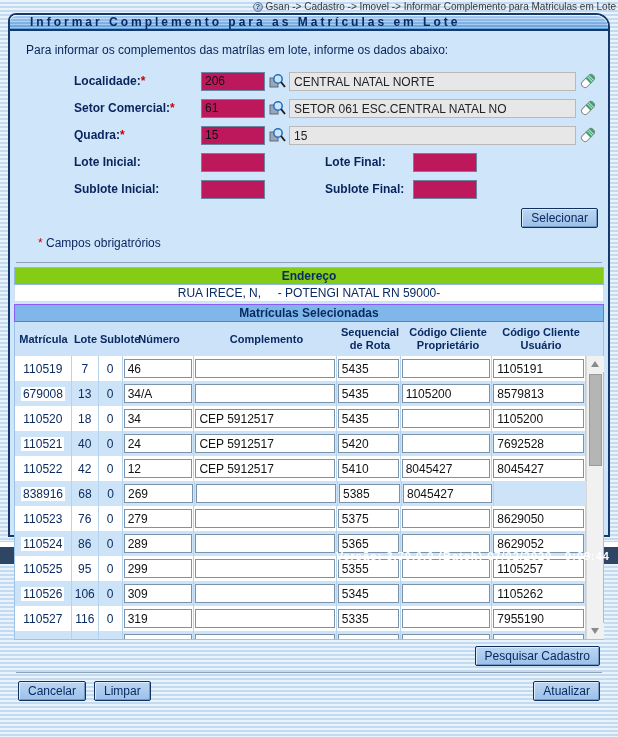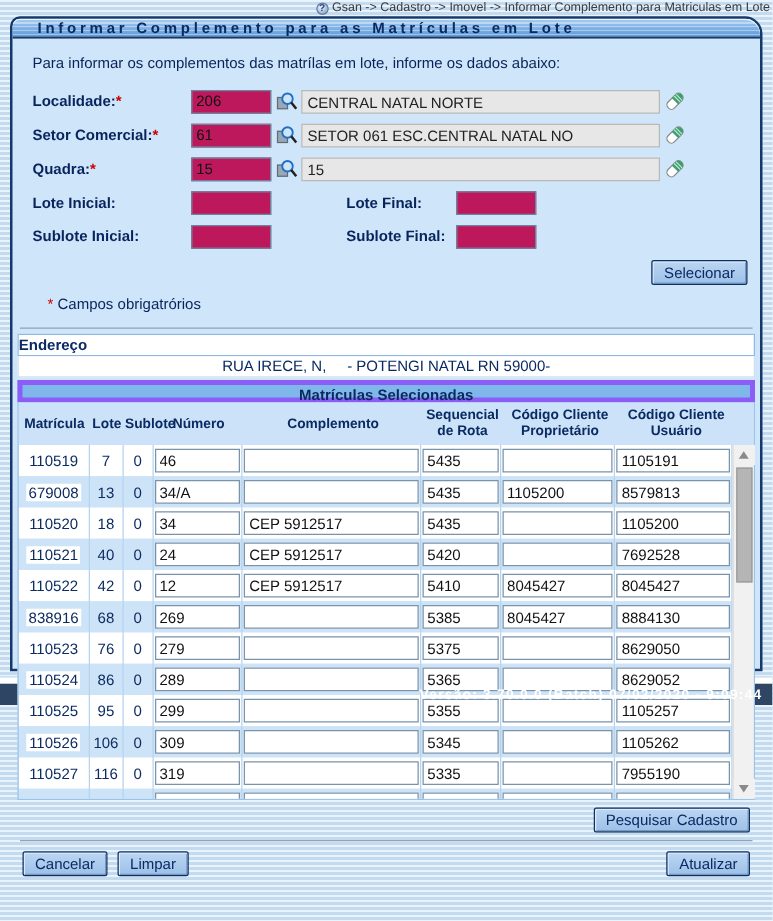--- a/index.html
+++ b/index.html
@@ -32,21 +32,21 @@
     display:flex; align-items:center; padding-left:20px;
     font-weight:bold; letter-spacing:3px; font-size:12px; color:#0a2a63;
     box-shadow:inset 0 1px 0 #eaf3fc;
   }
   .content { flex:1; padding:2px 4px; display:flex; flex-direction:column; }
 
   .intro { margin:10px 0 14px 12px; color:#09235a; }
 
   
   .frow { display:flex; align-items:center; margin:0 0 7px 12px; height:20px; }
-  .flabel { width:127px; font-weight:bold; }
+  .flabel { width:127px; font-weight:bold;margin-left:48px; }
   .flabel2 { width:88px; font-weight:bold; margin-left:60px; }
   .req { color:#cc0000; }
   input.box {
     height:19px; border:1px solid #69859f; background:#be185d; font-family:"Liberation Sans",sans-serif;
     font-size:12px; padding:1px 3px; color:#111;
   }
   .w64 { width:64px; }
   .desc {
     width:287px; height:19px; background:#e7e7e7; border:1px solid #b9b9b9;
     font-size:12px; color:#222; padding:2px 4px; overflow:hidden; white-space:nowrap; margin-left:2px;
@@ -59,29 +59,29 @@
     box-shadow:inset 1px 1px 0 #dcebfa, inset -1px -1px 0 #7399c4;
     color:#0a2a63; font-size:12px; font-family:"Liberation Sans",sans-serif;
     padding:2px 9px; height:20px; cursor:pointer;
   }
   .selrow { display:flex; justify-content:flex-end; padding-right:6px; margin-top:2px; }
   .note { margin:8px 0 6px 24px; }
   .rule { border-top:1px solid #8fa3b8; margin:6px 2px 4px 2px; }
 
   
   .secbar {
-    background:#ffffff; border:1px solid #8fb9e4; text-align:left; font-weight:bold;
+    background:#84cc16; border:1px solid #8fb9e4; text-align:center; font-weight:bold;
     height:18px; line-height:17px; color:#0a2a63;
   }
   .addr {
     background:#fff; height:17px; line-height:16px; text-align:center; color:#0a2a63;
     white-space:pre; overflow:hidden; border:1px solid #cfe0ef; border-top:none;
   }
   .matbar {
-    background:#7fb7ea; border:4px solid #8b5cf6; text-align:center; font-weight:bold;
+    background:#7fb7ea; border:1px solid #8b5cf6; text-align:center; font-weight:bold;
     height:18px; line-height:17px; color:#082a5e; margin-top:2px;
   }
 
   
   .tbl { border:1px solid #9cc2e6; border-top:none; background:#cde3f7; }
   .thead { display:flex; align-items:center; height:34px; background:#cbe2f8; }
   .th { font-size:11px; font-weight:bold; color:#0a2a63; text-align:center; line-height:1.15; padding:0 1px; }
   .tbodywrap { display:flex; }
   .tbody { height:283px; overflow:hidden; flex:1; }
   .trow { display:flex; align-items:center; height:25px; }
@@ -389,23 +389,20 @@
               </div>
     <div class="td c5">
                 <input class="tin" style="">
               </div>
     <div class="td c6">
                 <input class="tin" value="5385" style="">
               </div>
     <div class="td c7">
                 <input class="tin" value="8045427" style="">
               </div>
-    <div class="td c8">
-                <input class="tin" value="8884130" style="">
-              </div>
   </div>
 
   <div class="trow">
     <div class="td c1">
                 <span class="mat">110523</span>
               </div>
     <div class="td c2">
                 <span class="cellnum">76</span>
               </div>
     <div class="td c3">

